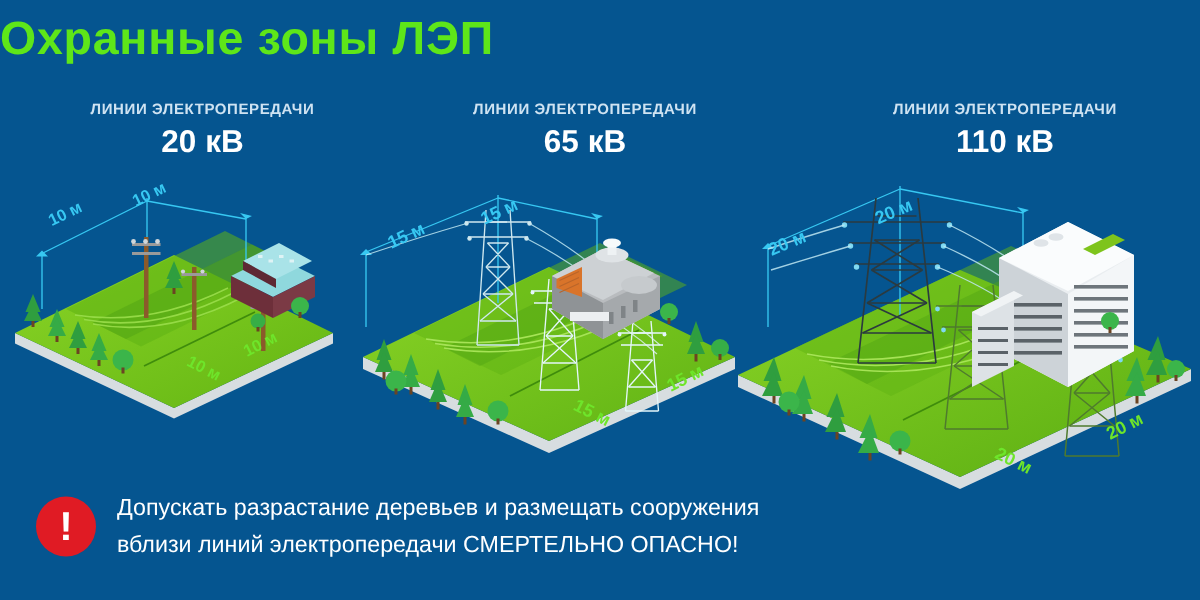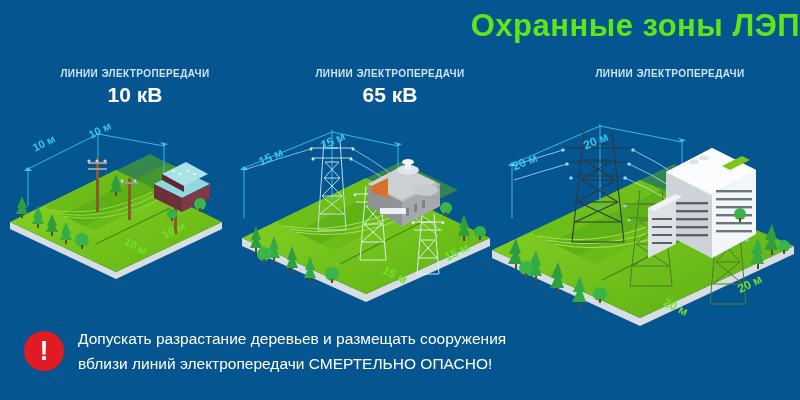--- a/index.html
+++ b/index.html
@@ -6,21 +6,21 @@
   body{
     width:800px;height:400px;overflow:hidden;
     background:#055590;
     font-family:"Liberation Sans","DejaVu Sans",sans-serif;
     position:relative;
   }
   .stage{position:absolute;inset:0;}
 
   
   .title{
-    position:absolute;left:0;top:6px;width:800px;text-align:right;
+    position:absolute;left:0;top:6px;width:800px;text-align:left;
     font-size:31px;font-weight:bold;color:#5ee619;letter-spacing:.5px;
     line-height:40px;white-space:nowrap;
   }
 
   
   .colhead{position:absolute;text-align:center;}
   .colhead .cap{
     font-size:10px;font-weight:bold;color:#cfe3f2;letter-spacing:.4px;
     white-space:nowrap;
   }
@@ -84,28 +84,29 @@
 </style>
 </head>
 <body>
 
 <div class="stage">
 
   <div class="title">Охранные зоны ЛЭП</div>
 
   <div class="colhead" id="head1">
     <div class="cap">ЛИНИИ ЭЛЕКТРОПЕРЕДАЧИ</div>
-    <div class="kv">10 кВ</div>
+    <div class="kv">20 кВ</div>
   </div>
   <div class="colhead" id="head2">
     <div class="cap">ЛИНИИ ЭЛЕКТРОПЕРЕДАЧИ</div>
     <div class="kv">65 кВ</div>
   </div>
   <div class="colhead" id="head3">
     <div class="cap">ЛИНИИ ЭЛЕКТРОПЕРЕДАЧИ</div>
+    <div class="kv">110 кВ</div>
   </div>
 
   <div class="scene" id="scene1">
     <svg class="svgfull" viewBox="0 0 226 160" preserveAspectRatio="none">
       <defs>
         <linearGradient id="g1" x1="0" y1="0" x2="1" y2="1">
           <stop offset="0" stop-color="#8ad426"></stop>
             <stop offset="1" stop-color="#63b513"></stop>
         </linearGradient>
       </defs>

